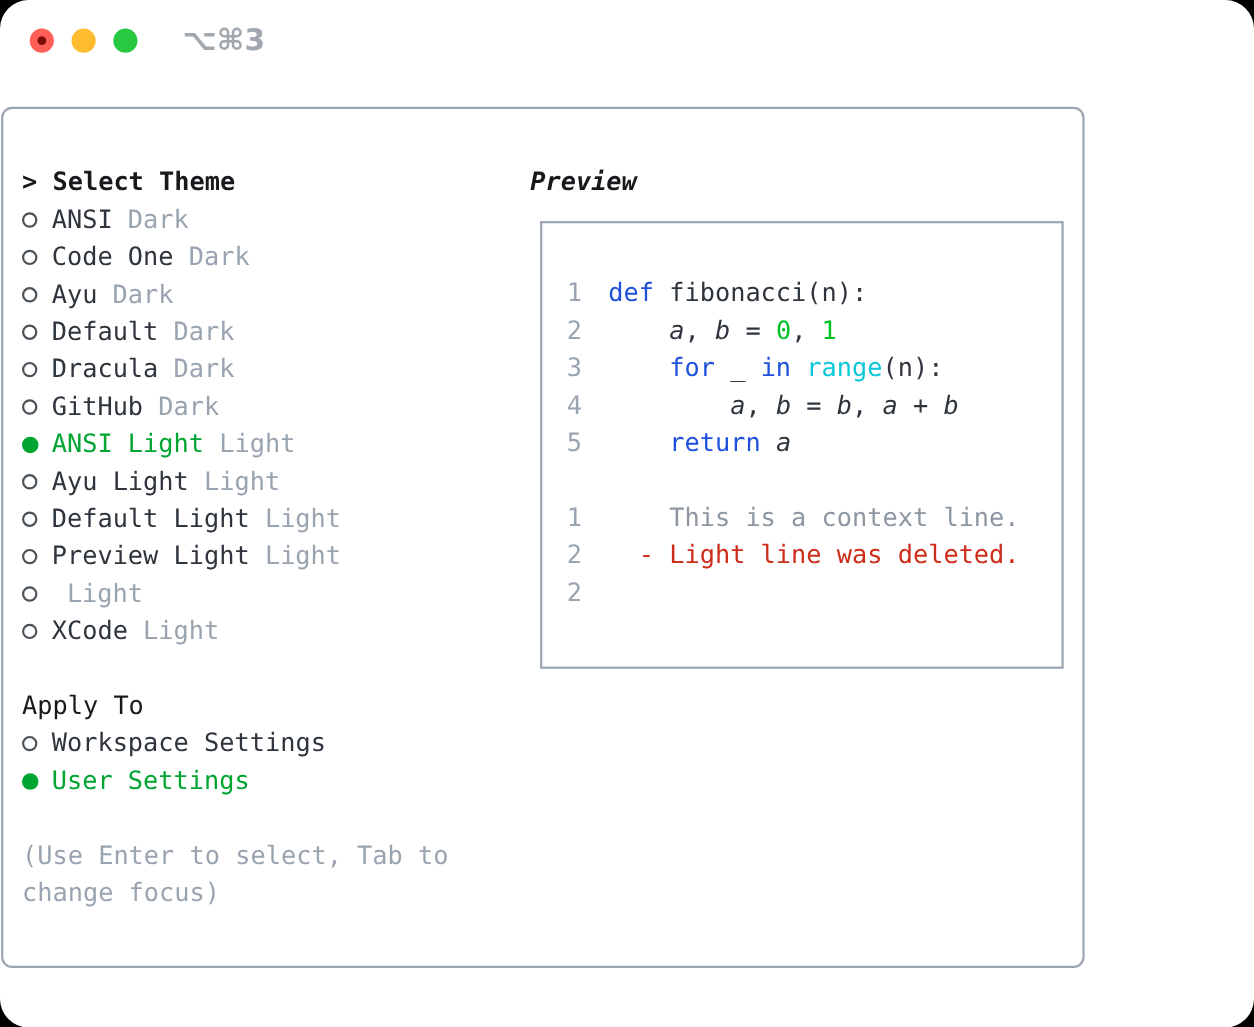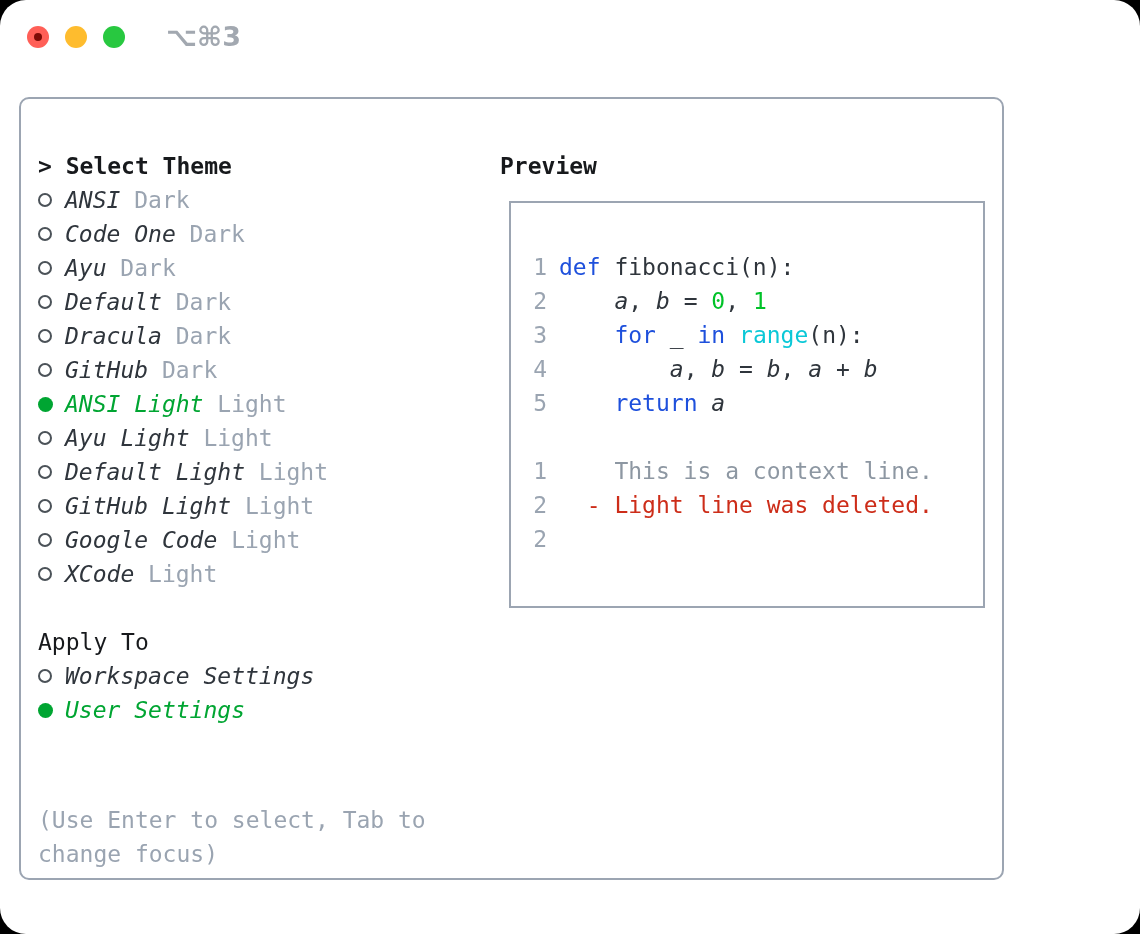--- a/index.html
+++ b/index.html
@@ -32,44 +32,44 @@
   .light.red .dot { position:absolute; left:7px; top:7px; width:8px; height:8px; border-radius:50%; background:var(--light-red-dot); }
   .light.yellow { left:65px; background:var(--light-yellow); }
   .light.green { left:103px; background:var(--light-green); }
   .window-title {
     position:absolute; left:166px; top:20px; font-weight:bold;
     color:var(--title-gray); font-size:27px; line-height:34px;
     font-family:"DejaVu Sans", "DejaVu Sans Mono", sans-serif;
   }
   
   .panel {
-    position:absolute; left:19px; top:97px; width:985px; height:783px;
+    position:absolute; left:1px; top:97px; width:985px; height:783px;
     border:2px solid var(--border); border-radius:10px; box-sizing:border-box;
   }
   .left-col { position:absolute; left:17px; top:50px; }
   .list-heading { font-weight:bold; color:var(--heading); white-space:pre; }
   .row { display:flex; align-items:center; height:34px; }
   .marker { width:10px; height:10px; border:2px solid #4b5258; border-radius:50%; flex:0 0 auto; margin-right:13px; }
   .marker.selected { width:15px; height:15px; border:none; background:var(--green-sel); margin-right:12px; }
-  .item-label { white-space:pre; color:var(--text);font-style:italic; }
+  .item-label { white-space:pre; color:var(--text); }
   .item-label.selected { color:var(--green-sel); }
   .item-tag { white-space:pre; color:var(--muted); margin-left:13.8px; }
   .spacer { height:34px; }
   .apply-heading { color:var(--heading); white-space:pre; }
-  .hint { color:var(--muted); width:420px;margin-top:42px; }
+  .hint { color:var(--muted); width:420px; }
   
-  .preview-heading { position:absolute; left:479px; top:50px; font-weight:bold; color:var(--heading); white-space:pre; }
+  .preview-heading { position:absolute; left:479px; top:50px; font-weight:bold; color:var(--heading); white-space:pre;font-style:italic; }
   .preview-box {
     position:absolute; left:488px; top:102px; width:476px; height:407px;
     border:2px solid var(--border); box-sizing:border-box;
     padding:47px 0 0 20px; background:#fff;
   }
   .code-row { display:flex; height:34px; }
   .line-num { width:16px; text-align:right; color:var(--muted); flex:0 0 auto; }
-  .code-text { margin-left:12px; white-space:pre; }
+  .code-text { margin-left:24px; white-space:pre; }
   .tok-plain { color:var(--text); }
   .tok-keyword { color:var(--blue); }
   .tok-number { color:var(--green-bright); }
   .tok-builtin { color:var(--cyan); }
   .tok-var { color:var(--text); font-style:italic; }
   .diff-context { color:var(--context); }
   .diff-deleted { color:var(--red); }
   .diff-added { color:var(--green-bright); }
 </style>
 </head>
@@ -129,26 +129,25 @@
             <span class="item-label">Ayu Light</span>
             <span class="item-tag">Light</span>
           </div>
           <div class="row">
             <span class="marker"></span>
             <span class="item-label">Default Light</span>
             <span class="item-tag">Light</span>
           </div>
           <div class="row">
             <span class="marker"></span>
-            <span class="item-label">GitHub Light</span>
-            <span class="item-tag">Light</span>
-          </div>
-          <div class="row">
-            <span class="marker"></span>
-            <span class="item-label">Google Code</span>
+            <span class="item-label">Preview Light</span>
+            <span class="item-tag">Light</span>
+          </div>
+          <div class="row">
+            <span class="marker"></span>
             <span class="item-tag">Light</span>
           </div>
           <div class="row">
             <span class="marker"></span>
             <span class="item-label">XCode</span>
             <span class="item-tag">Light</span>
           </div>
         </div>
       <div class="spacer"></div>
       <div class="row apply-heading">Apply To</div>

